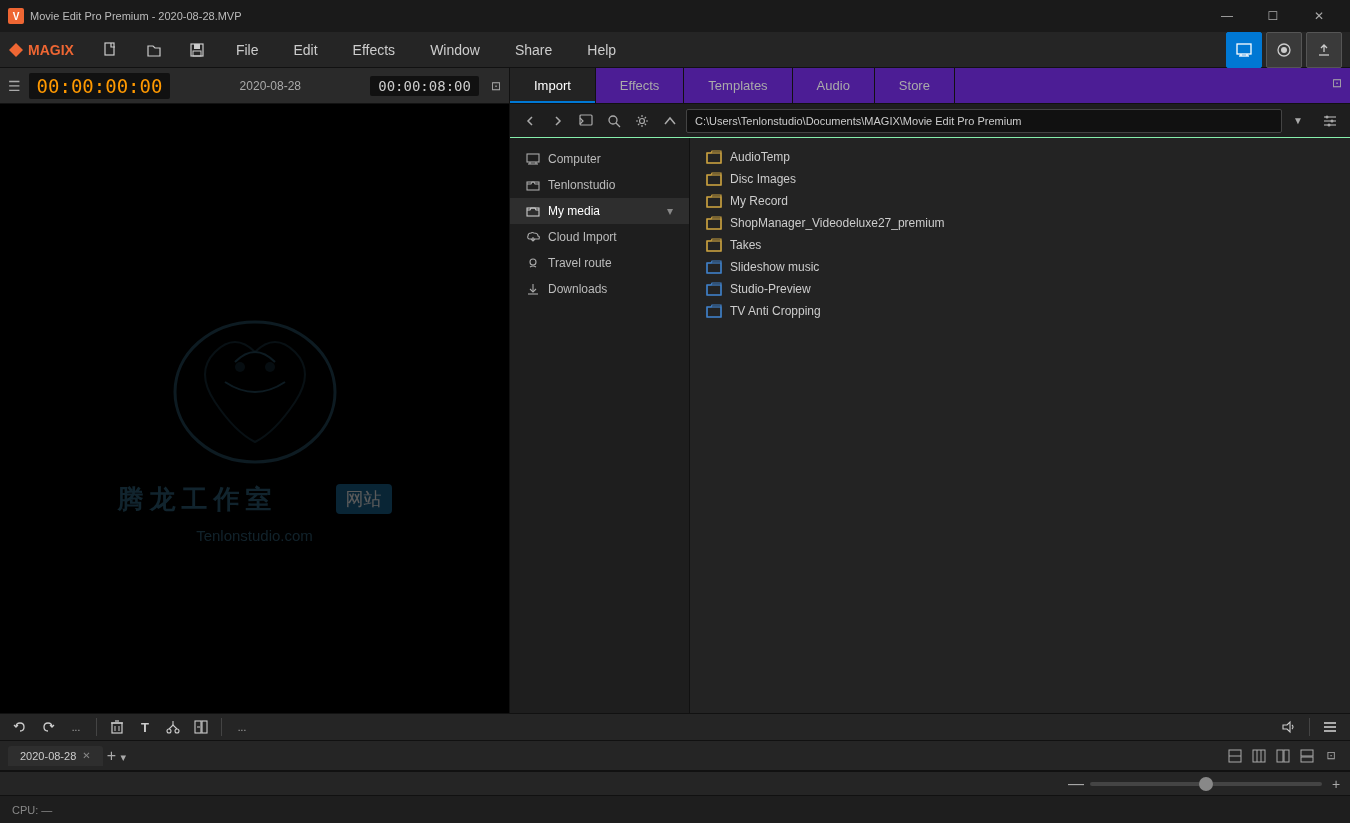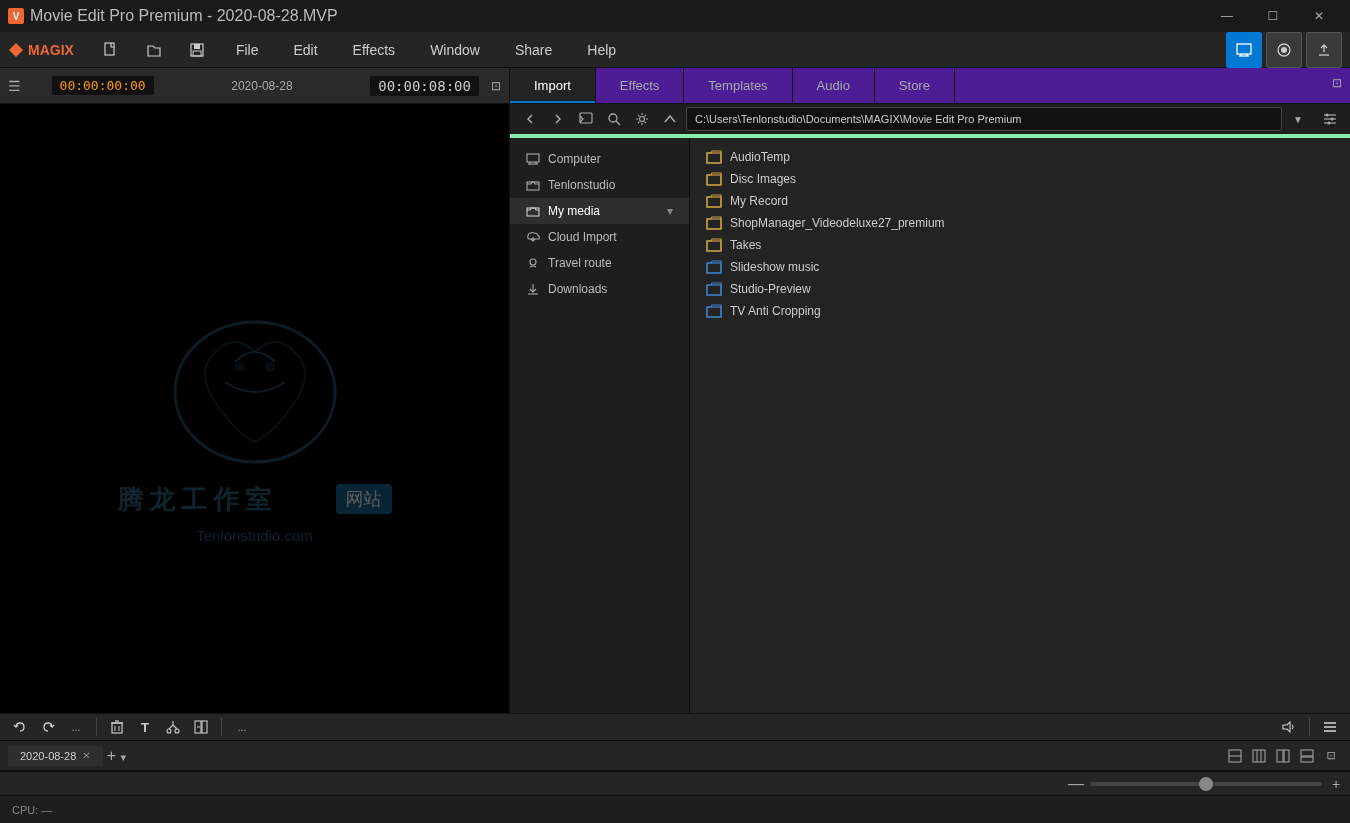--- a/index.html
+++ b/index.html
@@ -9,21 +9,21 @@
     #title-bar {
       background: #1a1a1a;
       height: 32px;
       display: flex;
       align-items: center;
       padding: 0 8px;
       justify-content: space-between;
     }
     #title-bar-left { display: flex; align-items: center; gap: 6px; }
     #title-bar-icon { width: 16px; height: 16px; background: #e63; border-radius: 2px; display: flex; align-items: center; justify-content: center; font-size: 10px; color: white; font-weight: bold; }
-    #title-text { color: #bbb; font-size: 16px; }
+    #title-text { color: #bbb; font-size: 11px; }
     #title-bar-controls { display: flex; gap: 0; }
     .win-btn { width: 46px; height: 32px; display: flex; align-items: center; justify-content: center; color: #aaa; font-size: 12px; cursor: pointer; }
 
     
     #menu-bar {
       background: #252525;
       height: 36px;
       display: flex;
       align-items: center;
       padding: 0 8px;
@@ -53,21 +53,21 @@
     #timeline-header {
       height: 36px;
       background: #2a2a2a;
       display: flex;
       align-items: center;
       padding: 0 8px;
       gap: 8px;
       border-bottom: 1px solid #111;
     }
     #hamburger { color: #aaa; cursor: pointer; font-size: 14px; }
-    #timecode { background: #111; color: #f90; font-family: monospace; font-size: 13px; padding: 2px 8px; border-radius: 2px; margin-left: 23px; }
+    #timecode { background: #111; color: #f90; font-family: monospace; font-size: 19px; padding: 2px 8px; border-radius: 2px; }
     #date-label { color: #aaa; font-size: 12px; margin: 0 auto; }
     #end-timecode { background: #111; color: #ccc; font-family: monospace; font-size: 14px; padding: 2px 8px; border-radius: 2px; }
     #expand-btn { color: #aaa; cursor: pointer; margin-left: 4px; }
 
     
     #preview-area {
       flex: 1;
       background: #000;
       position: relative;
       display: flex;
@@ -170,21 +170,21 @@
     #panel-expand { margin-left: auto; padding: 8px; cursor: pointer; color: #aaa; }
 
     
     #browser-toolbar {
       height: 34px;
       background: #1e1e1e;
       display: flex;
       align-items: center;
       gap: 4px;
       padding: 0 8px;
-      border-bottom: 4px solid #86efac;
+      border-bottom: 1px solid #86efac;
     }
     .browser-btn { width: 24px; height: 24px; display: flex; align-items: center; justify-content: center; color: #aaa; cursor: pointer; border-radius: 2px; font-size: 13px; }
     #path-bar {
       flex: 1;
       background: #111;
       border: 1px solid #444;
       color: #ccc;
       padding: 3px 8px;
       font-size: 11px;
       border-radius: 2px;

